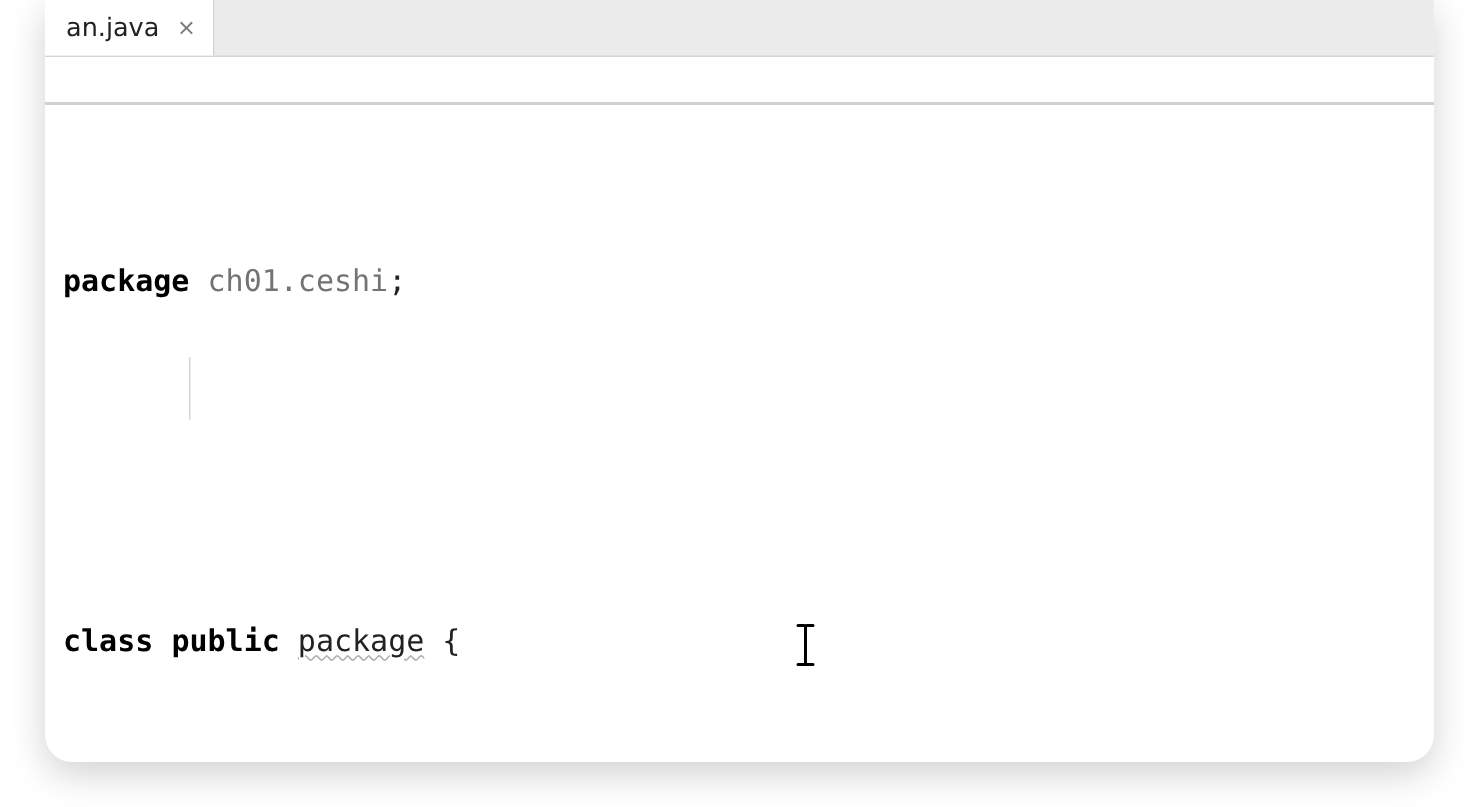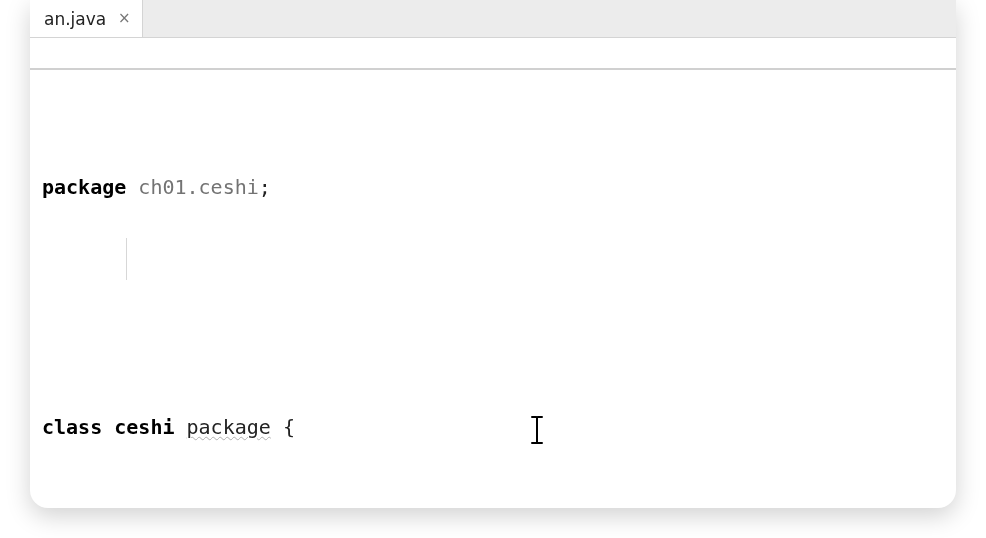--- a/index.html
+++ b/index.html
@@ -109,21 +109,21 @@
   <div class="inner-border"></div>
 
   <div class="editor">
     <div class="fold-line"></div>
     <div class="code">
       
       <div class="code-line"><span class="kw">package</span><span class="plain"> </span><span class="pkg">ch01.ceshi</span><span class="plain">;</span></div>
       
       <div class="code-line"></div>
       
-      <div class="code-line"><span class="kw">class</span><span class="plain"> </span><span class="kw">ceshi</span><span class="plain"> </span><span class="plain squiggle">package</span><span class="plain"> </span><span class="plain">{</span></div>
+      <div class="code-line"><span class="kw">class</span><span class="plain"> </span><span class="kw">public</span><span class="plain"> </span><span class="plain squiggle">package</span><span class="plain"> </span><span class="plain">{</span></div>
       
       
       
       
       
       
       
       
       
       

